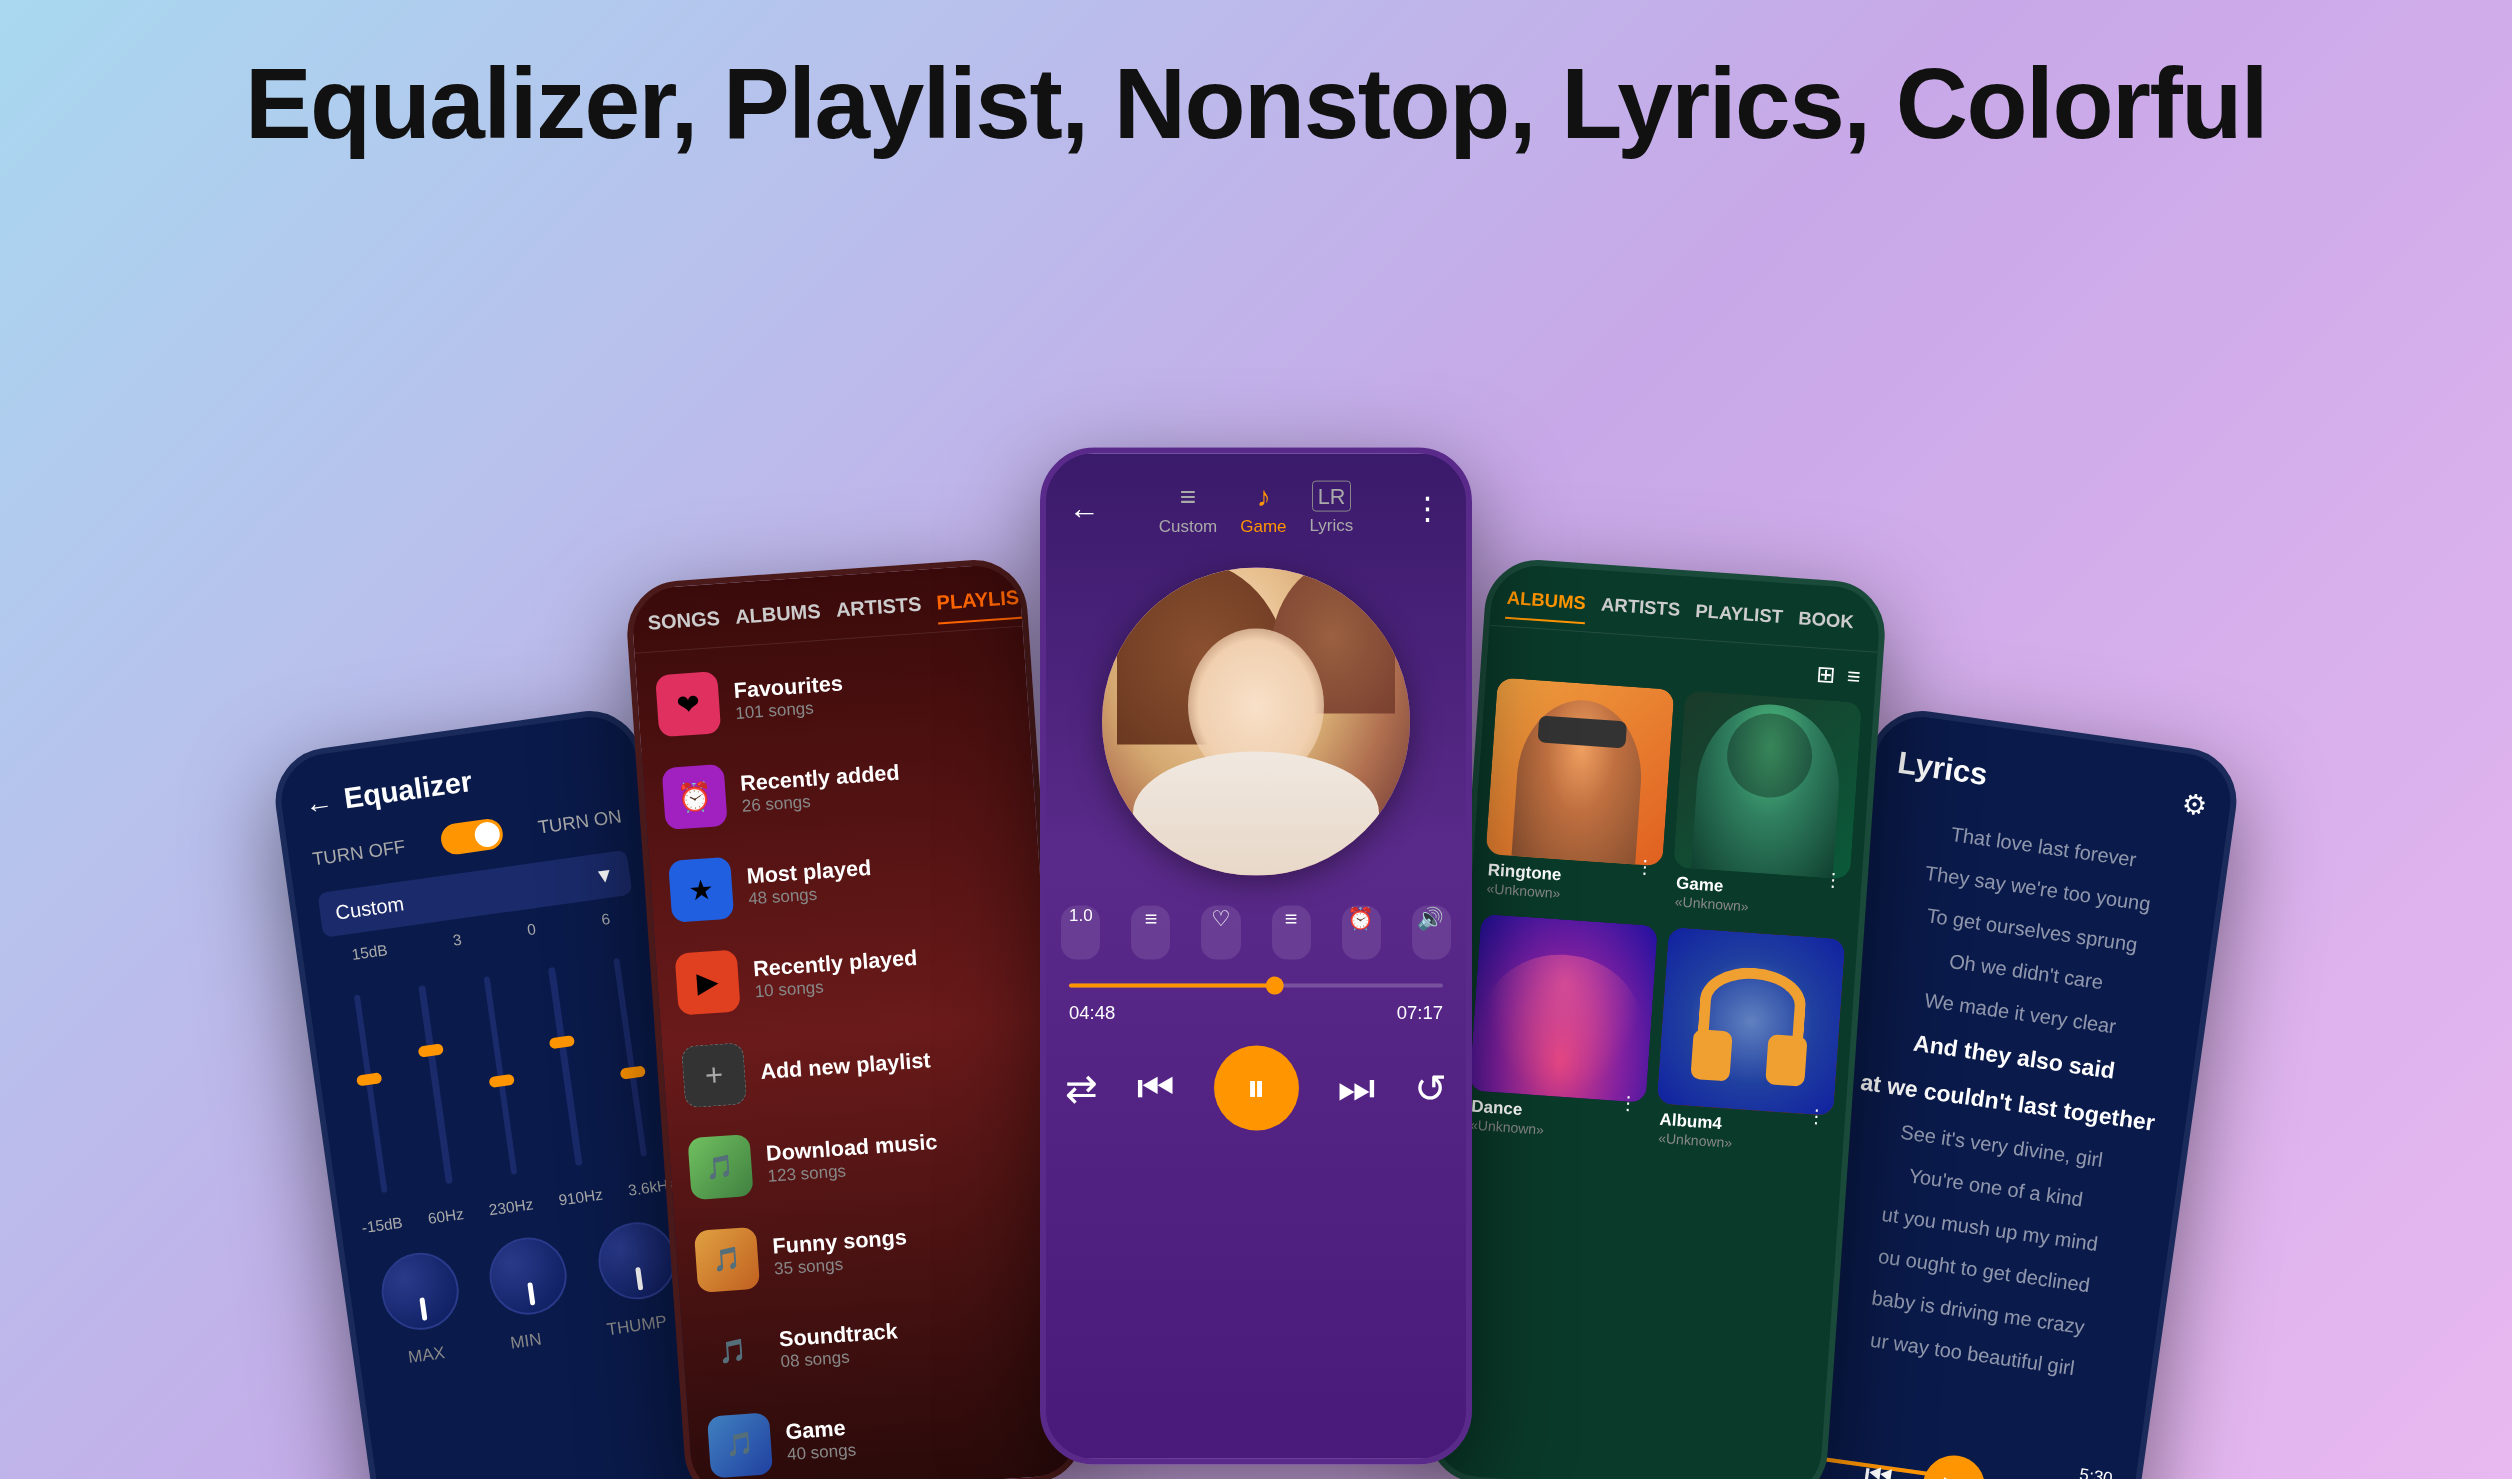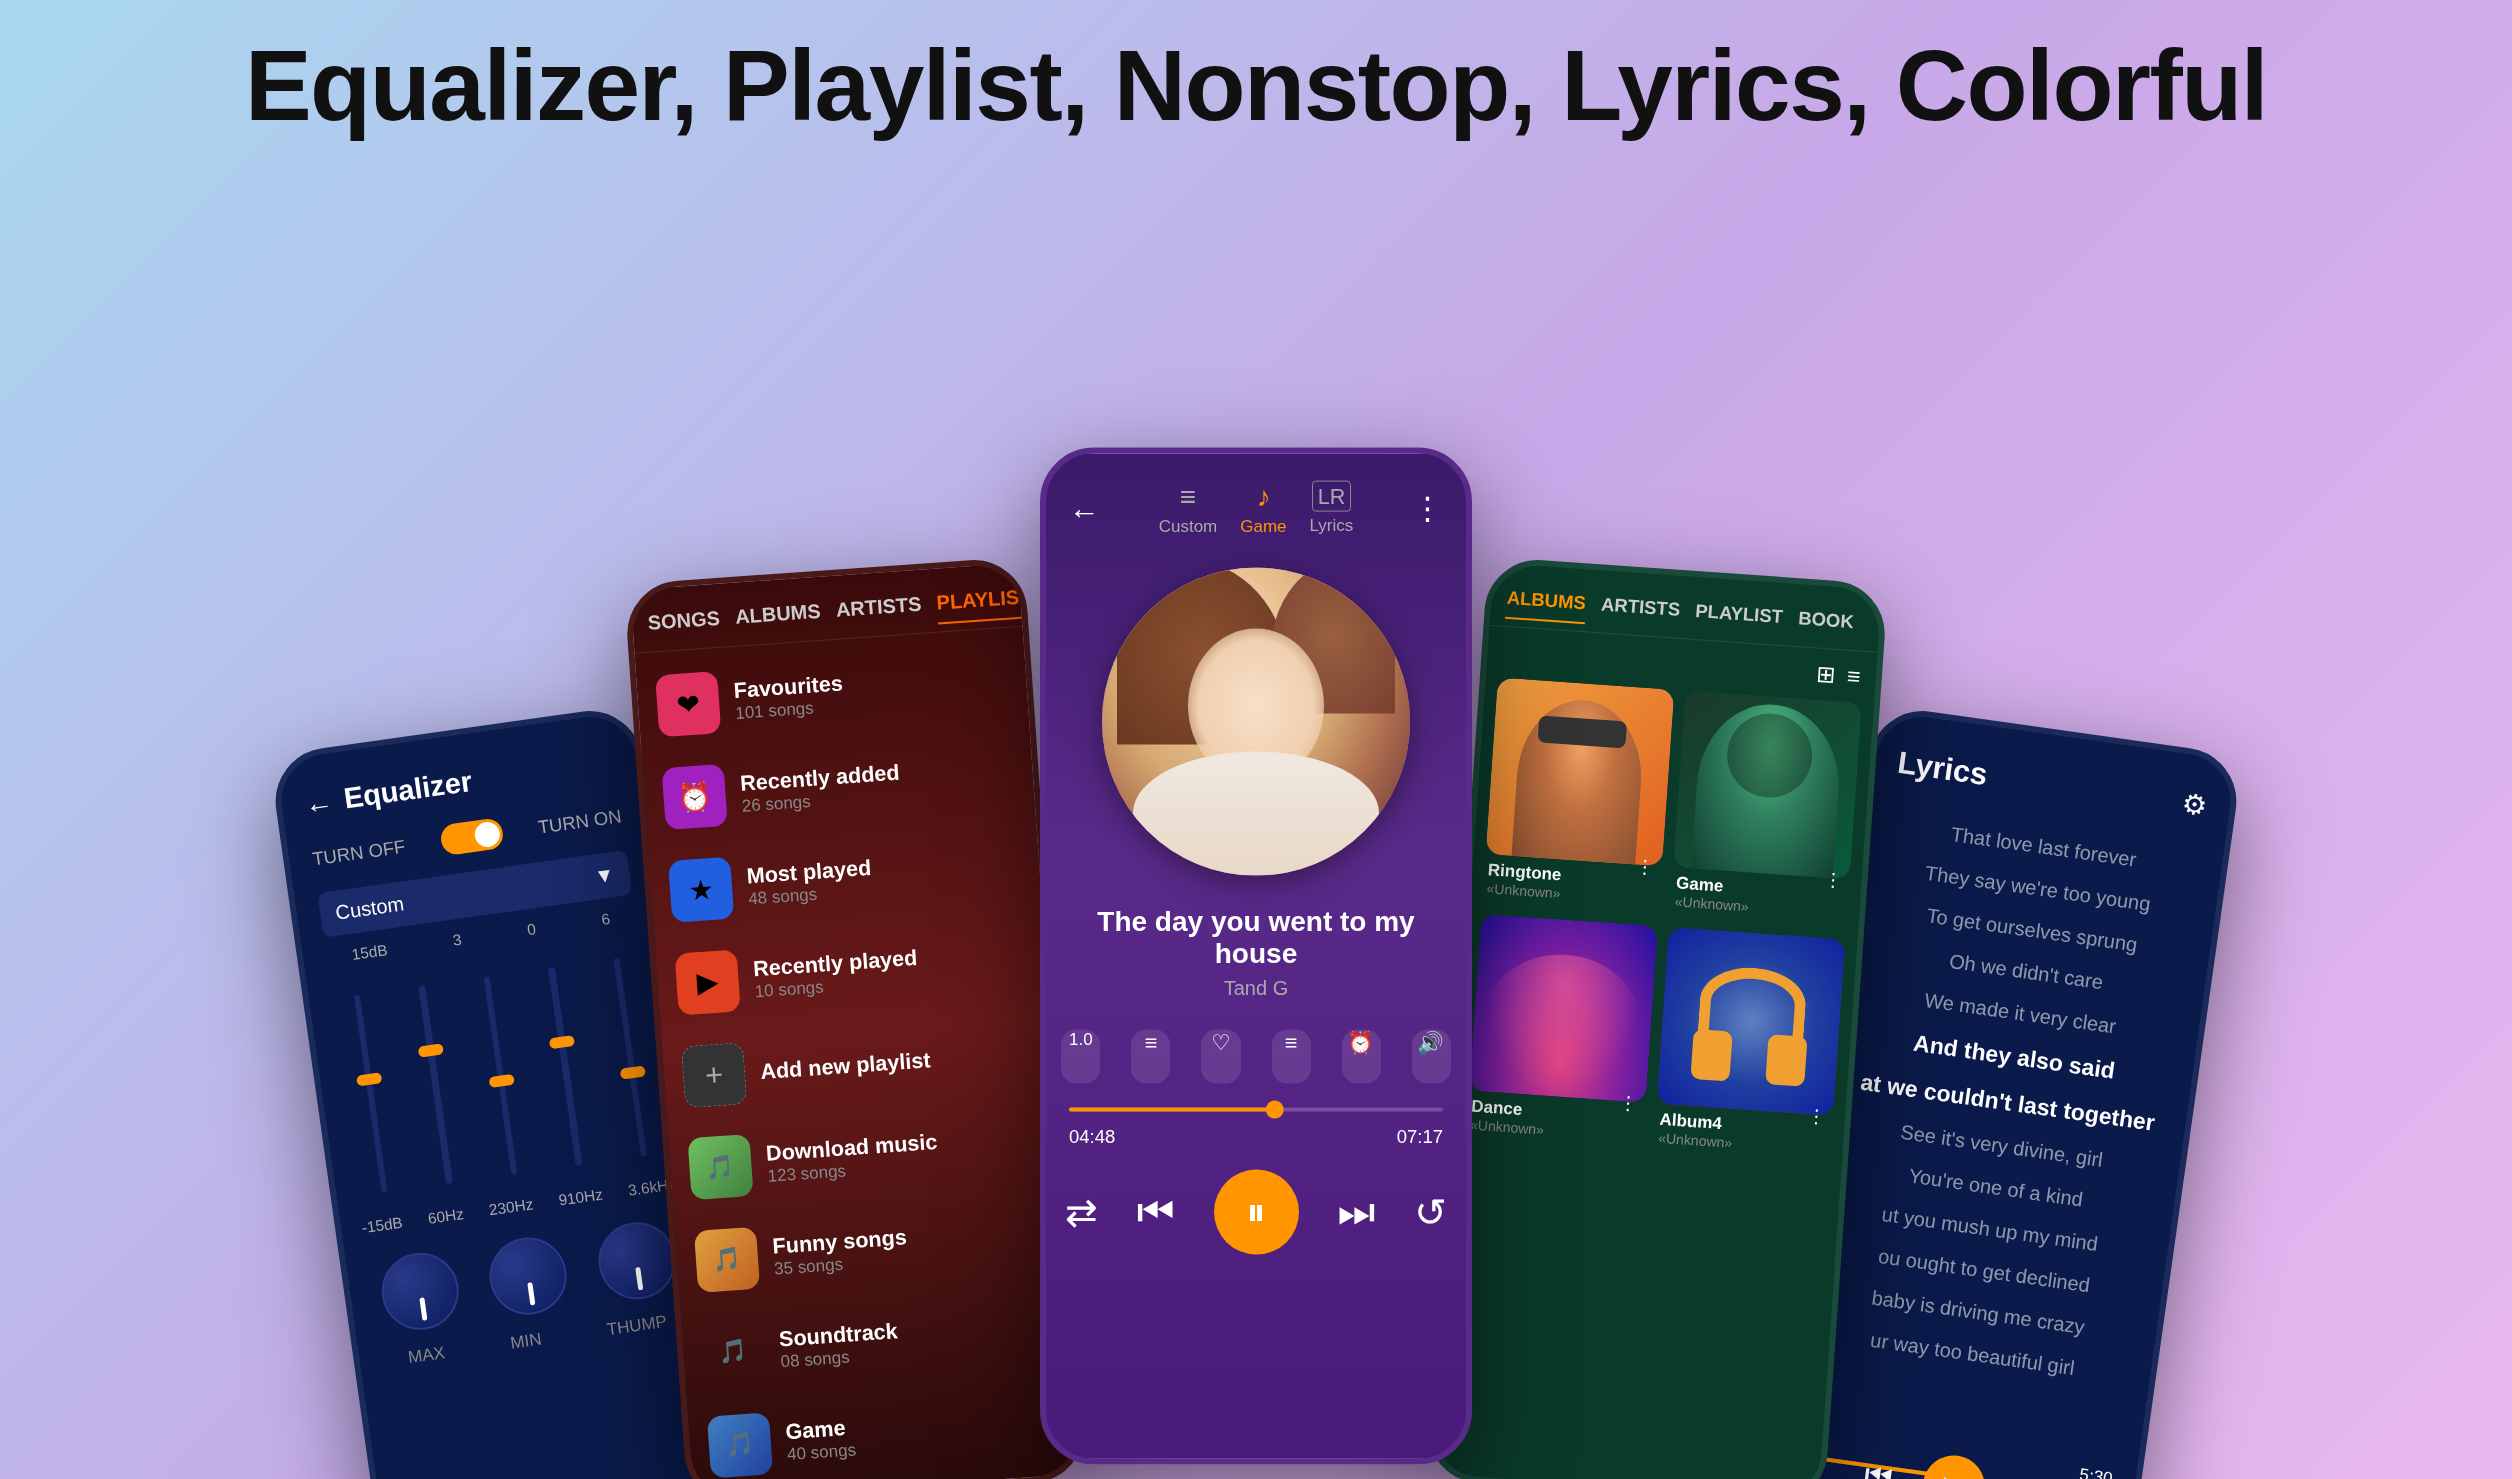--- a/index.html
+++ b/index.html
@@ -11,21 +11,21 @@
       overflow: hidden;
       position: relative;
     }
 
     
     .main-title {
       text-align: center;
       font-size: 100px;
       font-weight: 900;
       color: #111;
-      padding-top: 28px;
+      padding-top: 46px;
       letter-spacing: -1.5px;
     }
 
     
     .phones-container {
       position: absolute;
       top: 200px;
       left: 0;
       right: 0;
       bottom: 0;
@@ -785,24 +785,20 @@
           <div style="position:absolute;top:-7.7px;left:5%;width:55%;height:60%;background:radial-gradient(ellipse, #8a5030 0%, #6a3820 100%);border-radius:40% 60% 0 0;"></div>
           <div style="position:absolute;top:-7.7px;right:5%;width:40%;height:50%;background:radial-gradient(ellipse, #9a6040 0%, #7a4030 100%);border-radius:60% 40% 0 0;"></div>
 
           <div style="position:absolute;top:20%;left:28%;width:44%;height:50%;background:radial-gradient(ellipse, #f8e0c8 0%, #f0d0b0 60%, transparent 100%);border-radius:50%;"></div>
 
           <div style="position:absolute;bottom:0;left:10%;width:80%;height:40%;background:linear-gradient(180deg,#f0e8e0 0%,#e8d8c8 100%);border-radius:50% 50% 0 0;"></div>
         </div>
       </div>
     </div>
 
-    <div class="player-song-info">
-      <div class="player-song-title">The day you went to my house</div>
-      <div class="player-song-artist">Tand G</div>
-    </div>
 
     <div class="player-controls-row">
       <div class="player-ctrl-btn">
         <span style="font-size:17px;">1.0</span>
       </div>
       <div class="player-ctrl-btn">
         <span>≡</span>
       </div>
       <div class="player-ctrl-btn">
         <span>♡</span>

